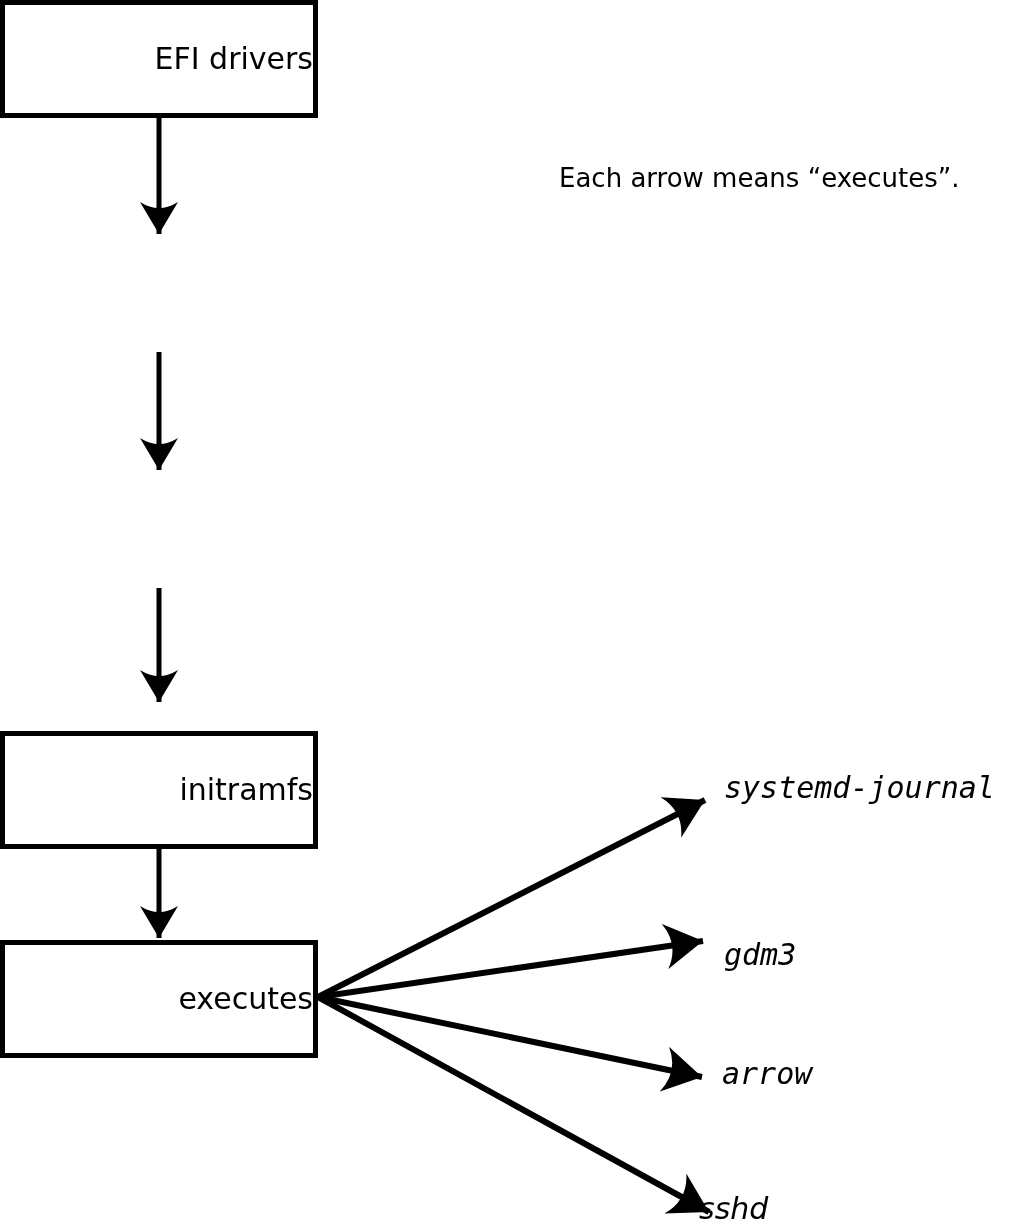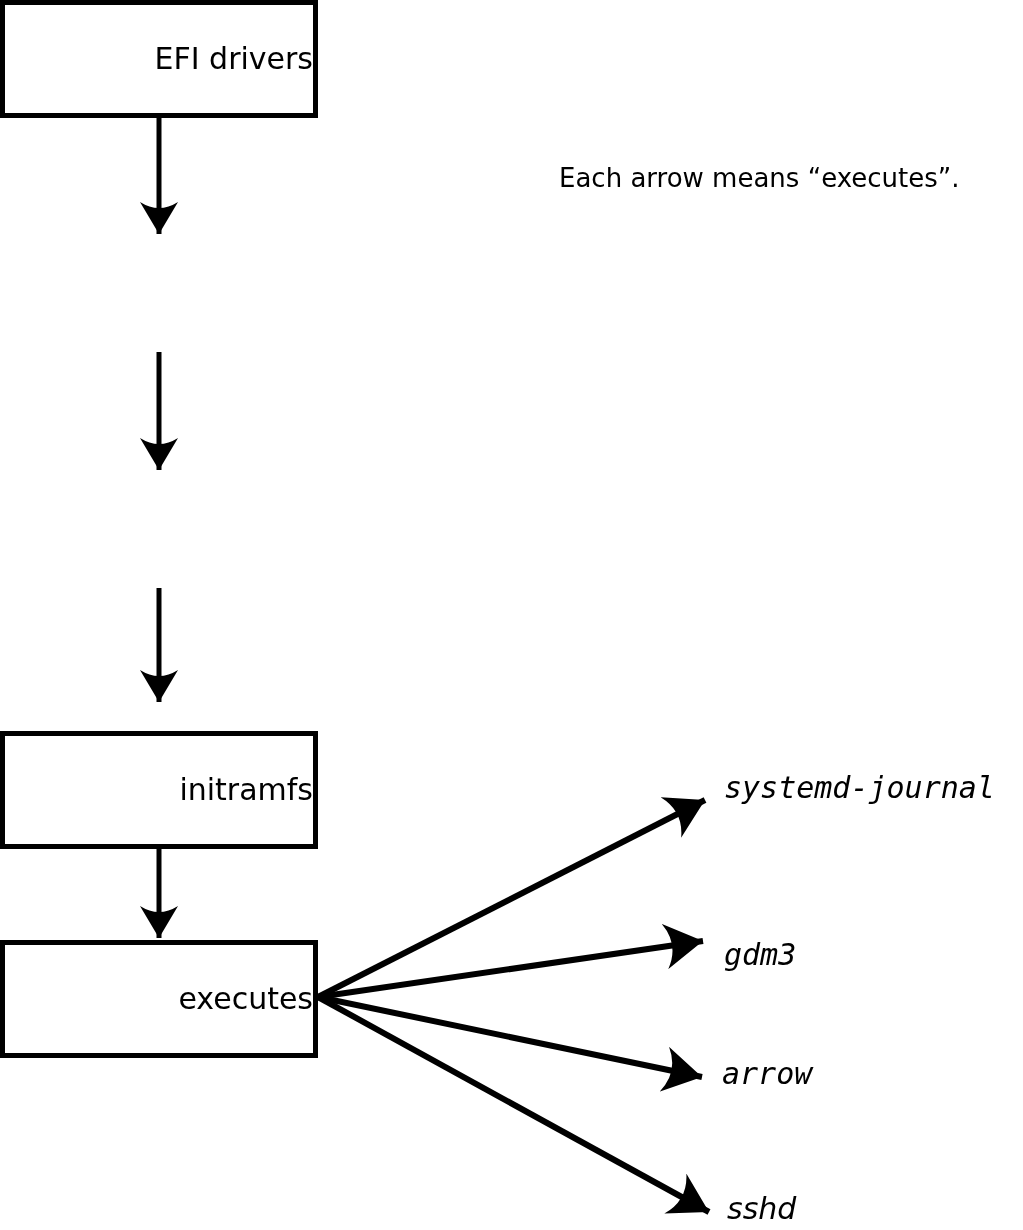--- a/index.html
+++ b/index.html
@@ -52,21 +52,21 @@
     font-family: "DejaVu Sans Mono", monospace;
     font-size: 30px;
     line-height: 1;
     white-space: nowrap;
     transform: translateY(-50%);
     font-style: italic;
   }
   .svc-journal { left: 724px; top: 788px; }
   .svc-gdm3    { left: 724px; top: 955px; }
   .svc-getty   { left: 722px; top: 1074px; }
-  .svc-sshd    { left: 727px; top: 1209px; font-family: "DejaVu Sans", sans-serif; text-align: center; }
+  .svc-sshd    { left: 699px; top: 1209px; font-family: "DejaVu Sans", sans-serif; text-align: center; }
 
   .note {
     position: absolute;
     left: 559px;
     top: 179px;
     transform: translateY(-50%);
     font-size: 26px;
     line-height: 1.2;
     white-space: nowrap;
   }

